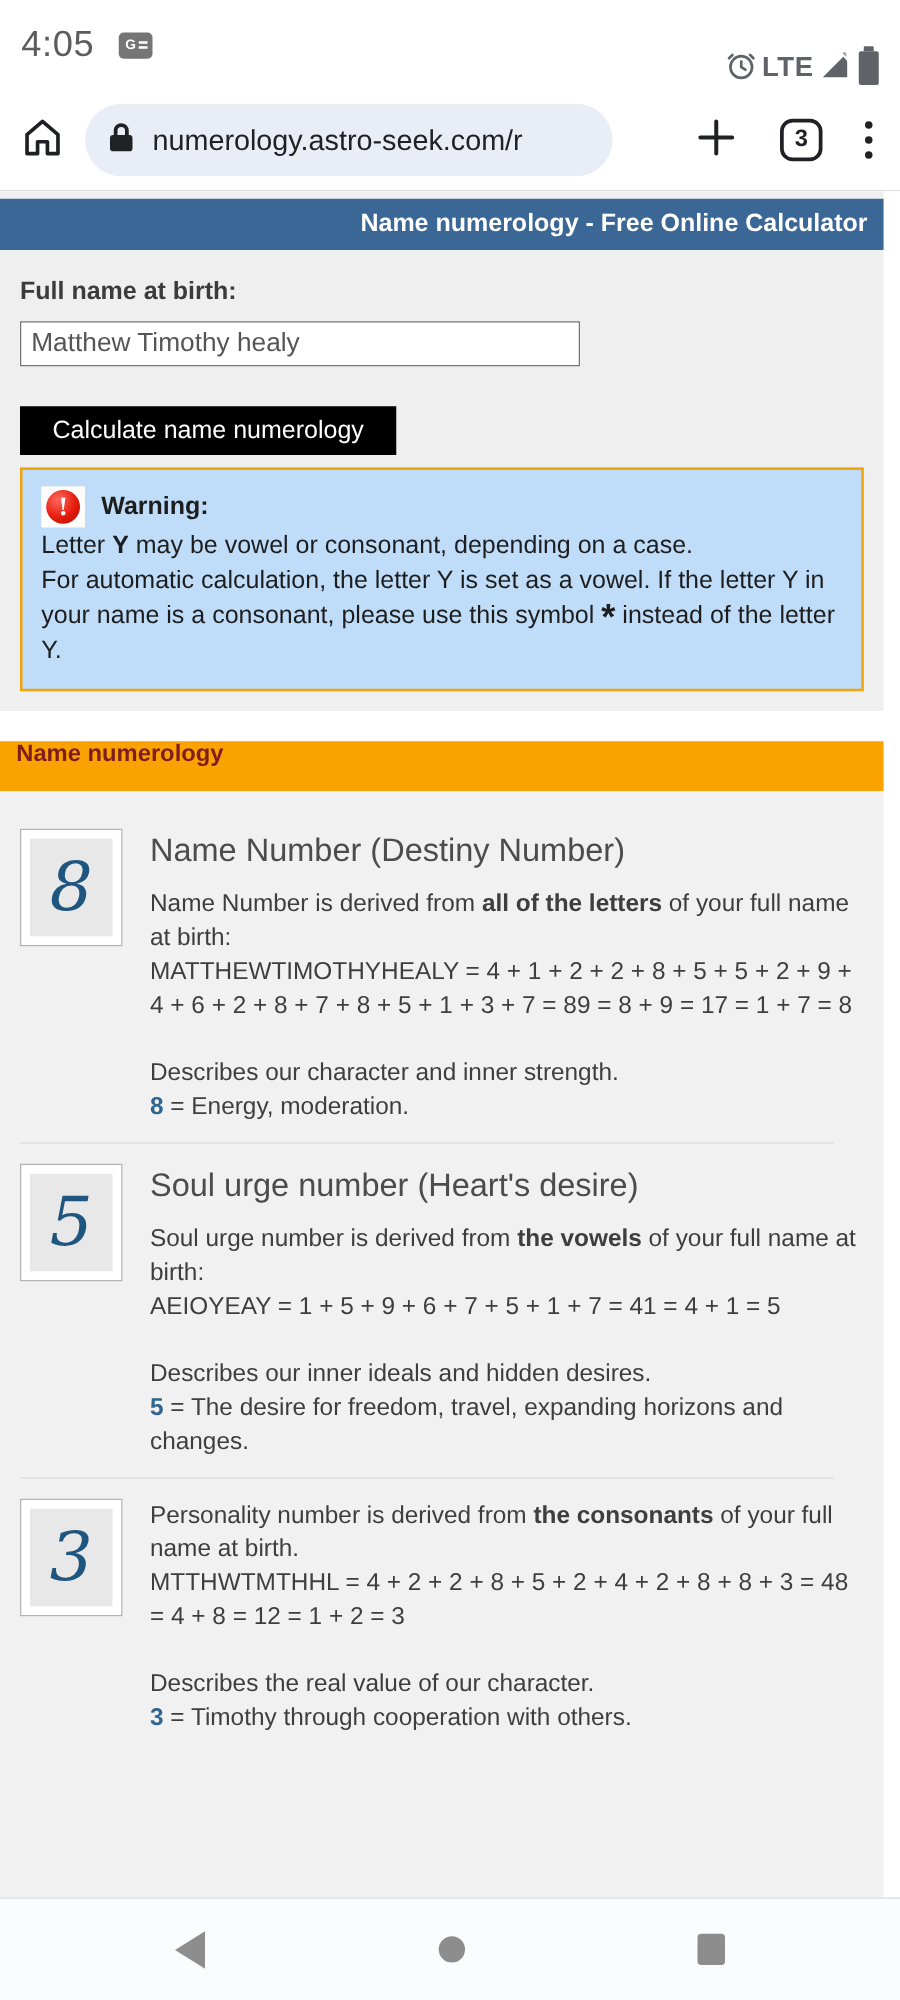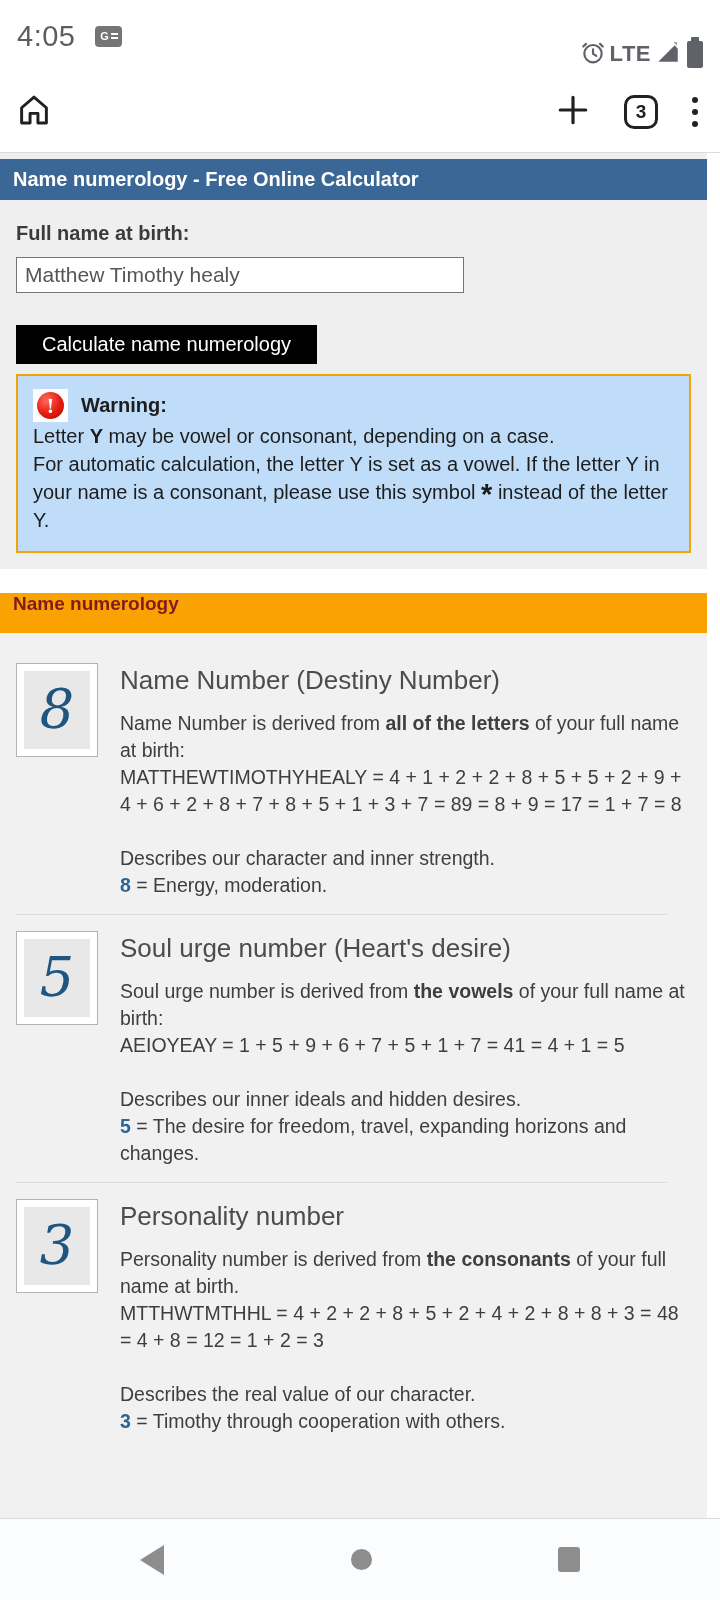--- a/index.html
+++ b/index.html
@@ -49,21 +49,21 @@
   .kebab i { width:6px; height:6px; border-radius:50%; background:#202124; display:block; }
 
   
   .webview { flex:1; display:flex; background:#fff; overflow:hidden; }
   .page-content { width:707px; display:flex; flex-direction:column; }
   .gutter { flex:1; background:#fff; }
 
   .gray-strip { height:6px; background:#efefef; }
   .blue-bar {
     height:41px; background:#3a6795; color:#fff; font-weight:bold; font-size:20px;
-    display:flex; align-items:center; padding:0 13px;
+    display:flex; align-items:center; padding:0 13px;justify-content:flex-end;
   }
   .form-area { background:#efefef; padding:16px 16px 16px; }
   .form-label { font-size:20px; font-weight:bold; color:#3b3b3b; margin:6px 0 12px; }
   .name-input {
     width:448px; height:36px; border:1px solid #767676; background:#fff;
     font-size:21px; color:#555; padding:0 8px; font-family:"Liberation Sans",sans-serif;
   }
   .calc-button {
     margin-top:32px; background:#000000; color:#fff; border:none;
     font-size:20px; padding:8px 26px; font-family:"Liberation Sans",sans-serif;
@@ -155,20 +155,29 @@
     <span class="battery"></span>
   </span>
 </div>
 
 <div class="toolbar">
   <span>
     <svg width="36" height="36" viewBox="0 0 32 32" fill="none" stroke="#1f2023" stroke-width="2.6" stroke-linejoin="round">
       <path d="M5 14 L16 4.5 L27 14 V27.5 H19.5 V19 H12.5 V27.5 H5 Z"></path>
     </svg>
   </span>
+  <div class="omnibox">
+    <span>
+      <svg width="22" height="26" viewBox="0 0 22 26">
+        <rect x="2" y="11" width="18" height="13" rx="2.5" fill="#202124"></rect>
+        <path d="M6.5 11 V7.5 a4.5 4.5 0 0 1 9 0 V11" fill="none" stroke="#202124" stroke-width="3"></path>
+      </svg>
+    </span>
+    <span class="url-text">numerology.astro-seek.com/r</span>
+  </div>
   <div class="tool-right">
     <span>
       <svg width="34" height="34" viewBox="0 0 32 32" stroke="#202124" stroke-width="3" stroke-linecap="round">
         <path d="M16 4 V28 M4 16 H28"></path>
       </svg>
     </span>
     <span class="tab-switcher">
       <span>3</span>
     </span>
     <span class="kebab">
@@ -259,21 +268,20 @@
 
       <div class="divider"></div>
 
       <div class="result-section">
         <div class="num-box">
           <div class="num-inner">
               <span class="num-glyph">3</span>
             </div>
         </div>
         <div class="result-body">
-          <div class="result-title">Personality number</div>
           <div class="result-text">
             <span>Personality number is derived from </span><b>the consonants</b><span> of your full name at birth.</span>
           </div>
           <div class="result-text">MTTHWTMTHHL = 4 + 2 + 2 + 8 + 5 + 2 + 4 + 2 + 8 + 8 + 3 = 48 = 4 + 8 = 12 = 1 + 2 = 3</div>
           <div class="result-text meaning-block">
             <span>Describes the real value of our character.</span><br>
             <span class="num-blue">3</span><span> = Timothy through cooperation with others.</span>
           </div>
         </div>
       </div>

